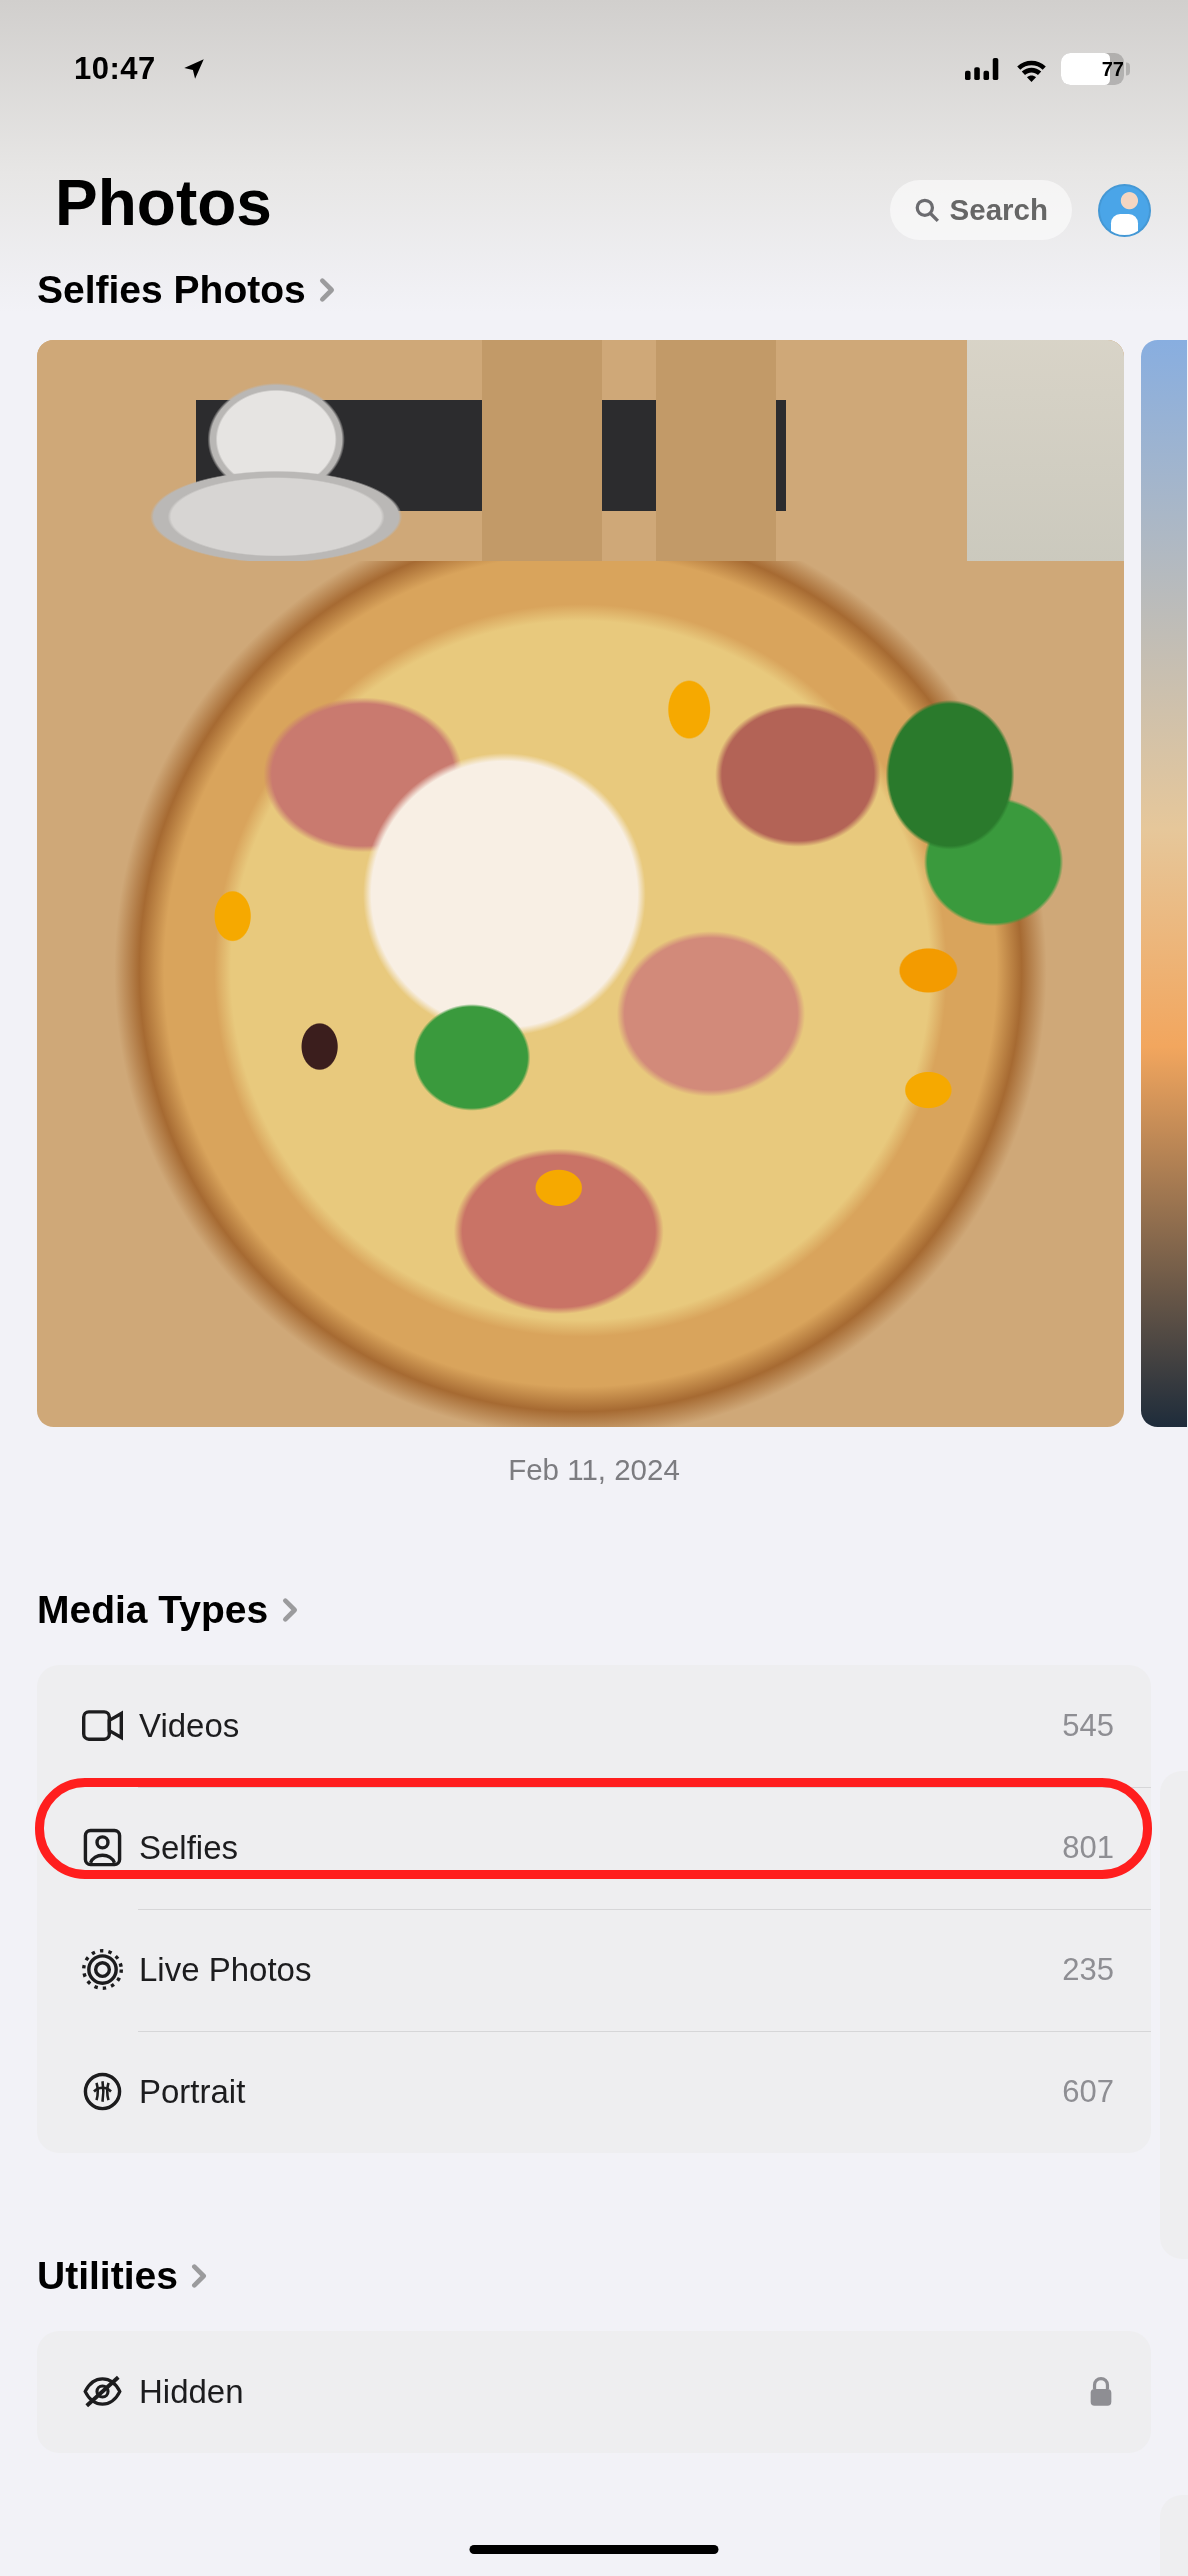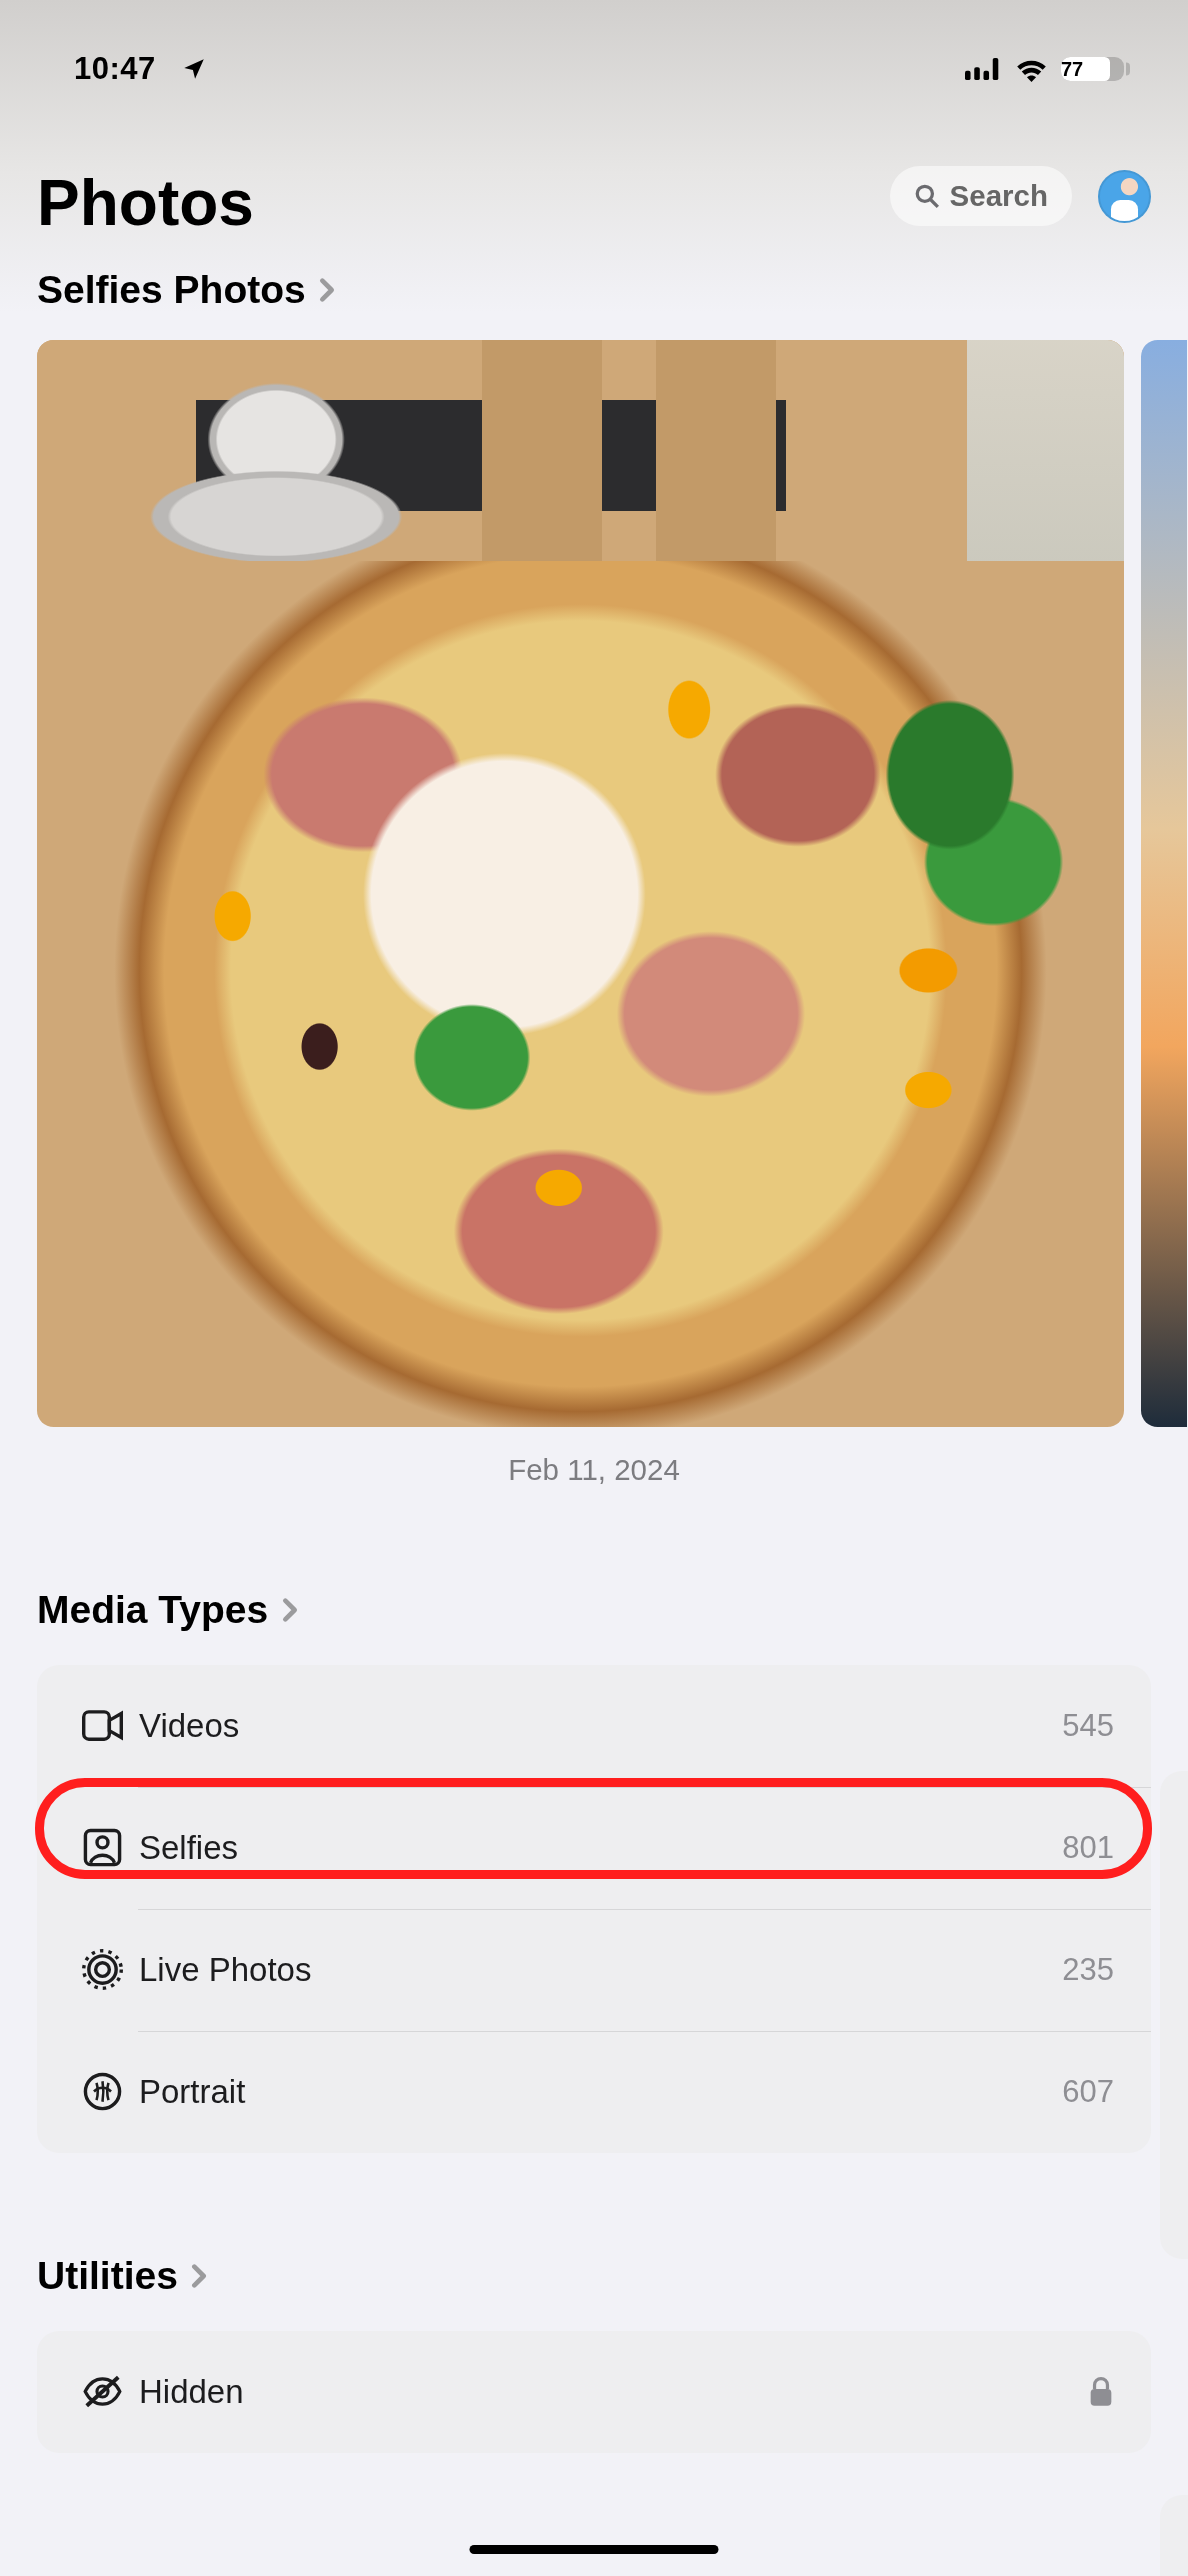--- a/index.html
+++ b/index.html
@@ -29,22 +29,22 @@
       padding: 37px 64px 18.4px 74px;
       height: 120px;
     }
     .status-left { display: flex; align-items: center; gap: 25px; }
     .time { font-size: 31px; font-weight: 600; letter-spacing: 0.5px; }
     .loc-icon { width: 26px; height: 26px; }
     .status-right { display: flex; align-items: center; gap: 13px; }
     .signal-icon { width: 37px; height: 26px; }
     .wifi-icon { width: 33px; height: 26px; }
     .battery {
-      display: flex; align-items: center; justify-content: flex-start;
-      width: 63px; height: 24px;
+      display: flex; align-items: center; justify-content: flex-end;
+      width: 63px; height: 32px;
       border-radius: 9.2px;
       background: rgba(0,0,0,0.18);
       position: relative;
     }
     .battery::before {
       content: "";
       position: absolute;
       left: 0; top: 0; bottom: 0;
       width: 77%;
       background: #fff;
@@ -56,22 +56,22 @@
       right: -6.4px; top: 50%; transform: translateY(-50%);
       width: 4.6px; height: 13px;
       background: rgba(0,0,0,0.18);
       border-radius: 0 3.7px 3.7px 0;
     }
     .battery-text { position: relative; z-index: 2; font-size: 20px; font-weight: 600; color: #000; }
 
     
     .title-row {
       position: relative;
-      display: flex; align-items: flex-start; justify-content: space-between;
-      padding: 46px 37px 0 37px;
+      display: flex; align-items: flex-end; justify-content: space-between;
+      padding: 46px 37px 0 55px;
       gap: 20px;
     }
     .page-title { font-size: 64px; font-weight: 800; }
     .title-actions { display: flex; align-items: center; gap: 26px; }
     .search-pill {
       display: flex; align-items: center; gap: 9.2px;
       background: rgba(255,255,255,0.55);
       padding: 13px 24px;
       border-radius: 37px;
       font-size: 29.5px; font-weight: 600; color: #666;

